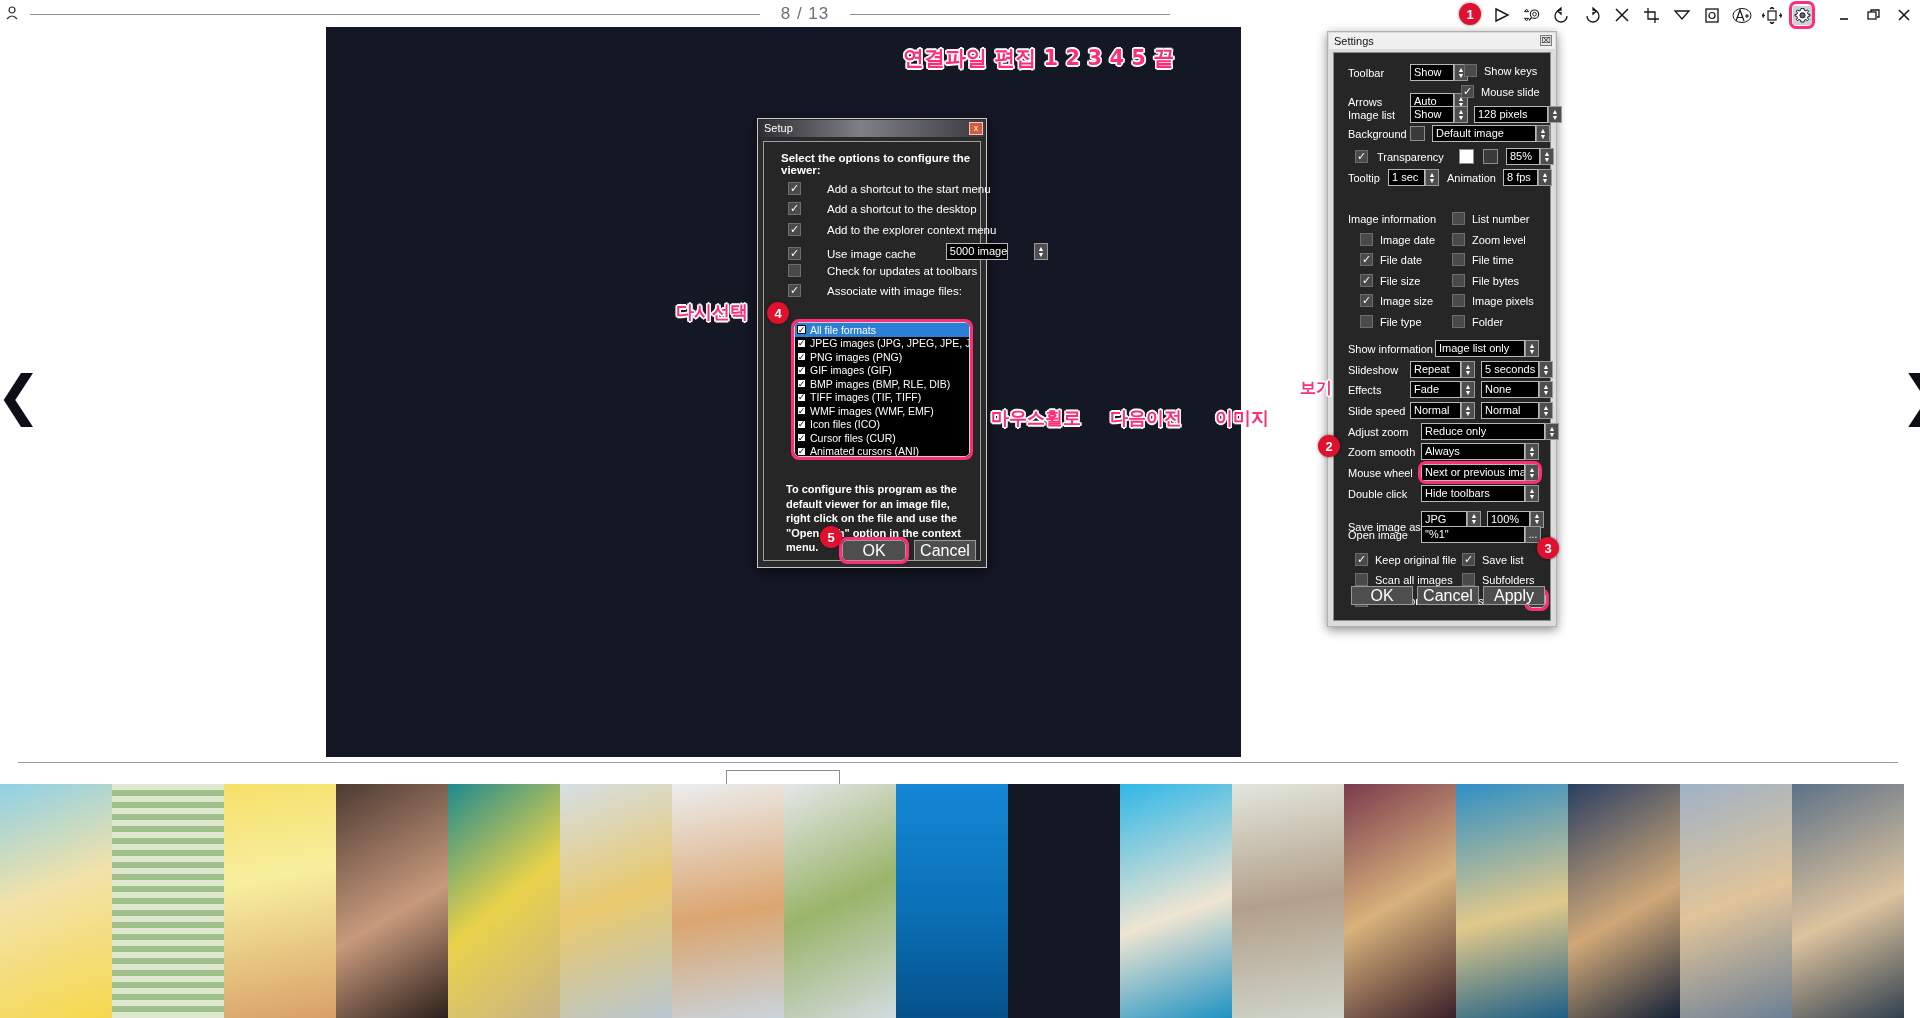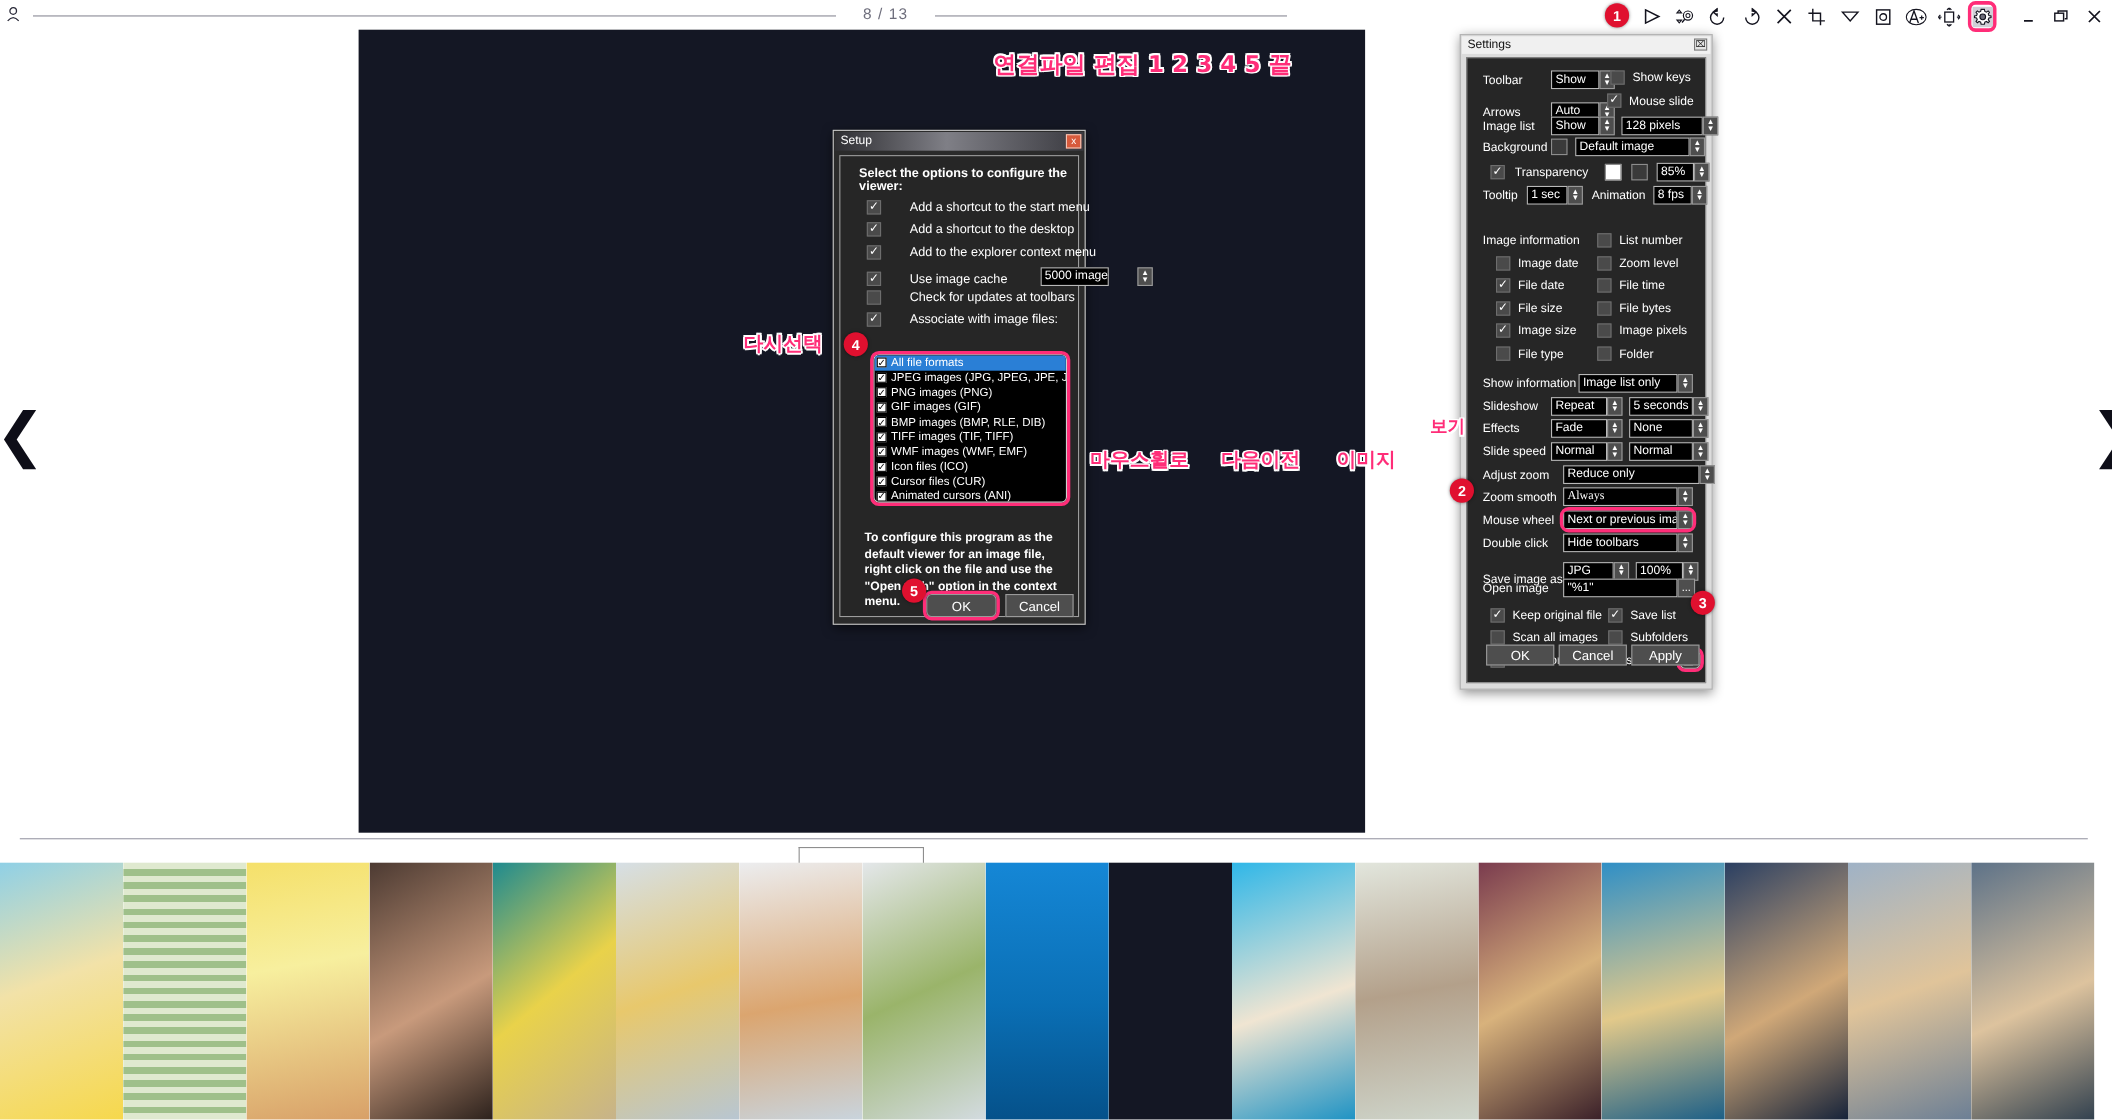--- a/index.html
+++ b/index.html
@@ -20,21 +20,21 @@
   #topbar .left-icon{
     position:absolute;left:4px;top:6px;width:16px;height:18px;
     color:#2b2b3a;font-size:13px;line-height:18px;text-align:center;
   }
   #titlebar-rule{
     position:absolute;left:30px;top:14px;width:1140px;height:1px;
     background:#8a8a96;
   }
   #window-title{
     position:absolute;left:760px;top:4px;width:90px;height:20px;
-    text-align:center;font-size:14px;color:#6e6e7c;letter-spacing:1px;
+    text-align:center;font-size:17px;color:#6e6e7c;letter-spacing:1px;
     background:#ffffff;
   }
   #toolbar-icons{
     position:absolute;right:6px;top:0;height:30px;
     display:flex;align-items:center;gap:10px;
   }
   .tb-ic{
     width:20px;height:22px;display:flex;align-items:center;justify-content:center;
     color:#14141f;
   }
@@ -104,21 +104,21 @@
     padding:0 3px;display:flex;align-items:center;overflow:hidden;white-space:nowrap;
   }
   .spin{
     width:14px;height:17px;background:#4e4e4e;border:1px solid #9a9a9a;
     box-sizing:border-box;display:flex;flex-direction:column;
     align-items:center;justify-content:center;color:#ffffff;font-size:7px;
     line-height:6px;flex:0 0 auto;
   }
   .btn{
     background:#4e4e4e;border:1px solid #9a9a9a;color:#ffffff;
-    font-size:12px;display:flex;align-items:center;justify-content:center;
+    font-size:16px;display:flex;align-items:center;justify-content:center;
     box-sizing:border-box;
   }
   .outline-pink{
     outline:3px solid #ff2d78;border-radius:5px;
   }
 
   
   #setup{
     position:absolute;left:757px;top:118px;width:228px;height:448px;
     background:#2b2b2b;border:1px solid #c9c9c9;
@@ -569,21 +569,21 @@
     </div>
 
     <div class="srow" style="left:14px;top:370px;">
       <span class="slabel" style="width:73px;">Adjust zoom</span>
       <span class="field" style="width:124px;">Reduce only</span>
       <span class="spin">▲<br>▼</span>
     </div>
 
     <div class="srow" style="left:14px;top:390px;">
       <span class="slabel" style="width:73px;">Zoom smooth</span>
-      <span class="field" style="width:104px;font-family:Liberation Serif, serif;">Always</span>
+      <span class="field" style="width:104px;">Always</span>
       <span class="spin">▲<br>▼</span>
     </div>
 
     <div class="srow" style="left:14px;top:411px;">
       <span class="slabel" style="width:73px;">Mouse wheel</span>
       <span class="outline-pink" style="display:flex;">
         <span class="field" style="width:104px;">Next or previous image</span>
         <span class="spin">▲<br>▼</span>
       </span>
     </div>

